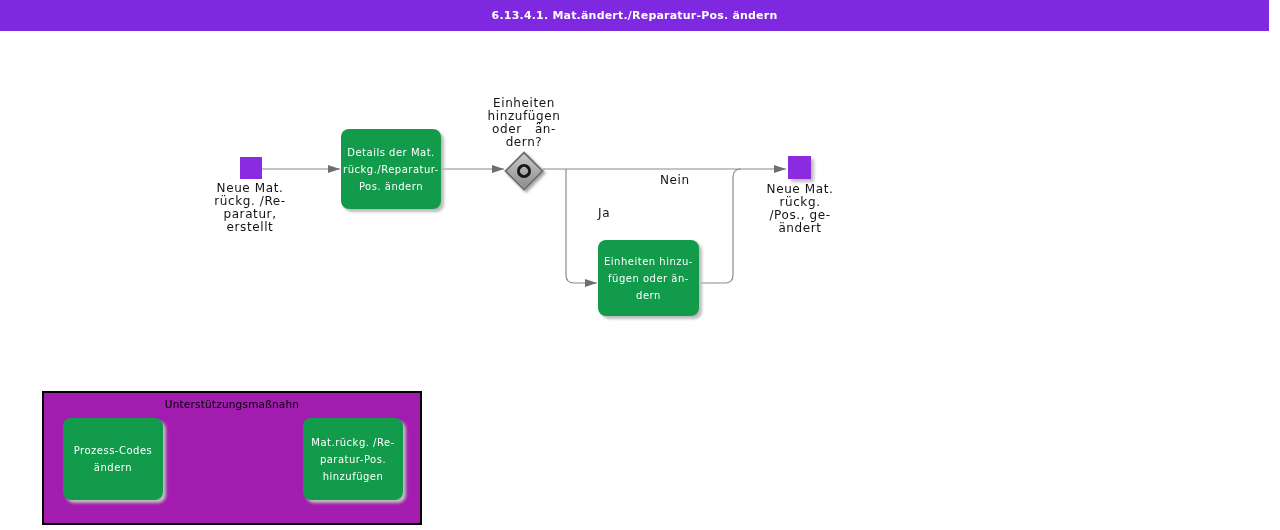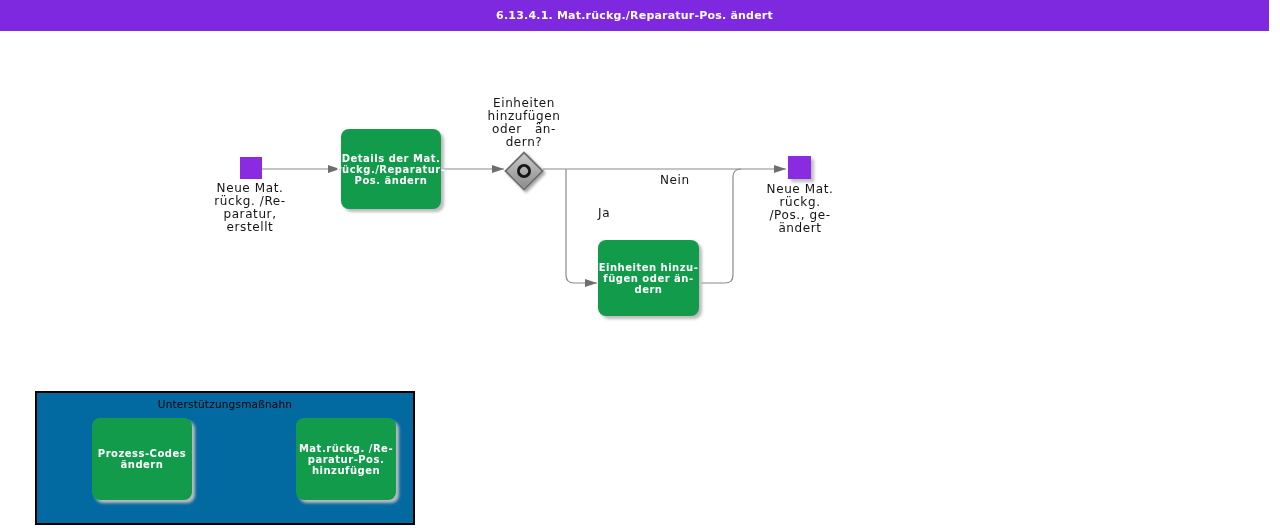--- a/index.html
+++ b/index.html
@@ -11,22 +11,22 @@
     position:absolute; left:0; top:0; width:1269px; height:31px;
     background:#7E29E0; color:#ffffff;
     display:flex; align-items:center; justify-content:center;
     font-size:11px; font-weight:bold; letter-spacing:0.2px;
   }
   .connectors { position:absolute; left:0; top:0; }
   .task {
     position:absolute; background:#129B4B; border-radius:8px;
     box-shadow:3px 3px 3px #bcbcbc; color:#ffffff;
     display:flex; align-items:center; justify-content:center;
-    text-align:center; font-size:10px; line-height:11px; letter-spacing:0.5px;
-    white-space:pre-wrap; cursor:pointer;font-weight:bold;
+    text-align:center; font-size:10px; line-height:17px; letter-spacing:0.5px;
+    white-space:pre-wrap; cursor:pointer;
   }
   #task-change-details { left:341px; top:129px; width:100px; height:80px; }
   #task-add-units     { left:598px; top:240px; width:101px; height:76px; }
   .event { position:absolute; width:22px; height:22px; background:#8A2BE2; cursor:pointer; }
   #start-event { left:240px; top:157px; }
   #end-event   { left:788px; top:156px; width:23px; height:23px; box-shadow:3px 3px 3px #bcbcbc; }
   .flow-label {
     position:absolute; color:#141414; font-size:12px; line-height:13px;
     letter-spacing:0.6px; text-align:center; white-space:pre-wrap;
   }
@@ -40,39 +40,39 @@
     transform:rotate(45deg);
     background:linear-gradient(135deg,#c9c9c9 0%,#8d8d8d 100%);
     border:2px solid #6e6e6e; box-shadow:3px 0 3px rgba(0,0,0,0.35);
     display:flex; align-items:center; justify-content:center;
   }
   .diamond .ring {
     width:8px; height:8px; border:3.5px solid #161616; border-radius:50%;
     background:transparent;
   }
   .legend {
-    position:absolute; left:35px; top:391px; width:380px; height:134px;
-    border:2px solid #000000; box-sizing:border-box; background:#0369a1;
+    position:absolute; left:42px; top:391px; width:380px; height:134px;
+    border:2px solid #000000; box-sizing:border-box; background:#a21caf;
   }
   .legend-title {
     position:absolute; top:5px; left:0; right:0; text-align:center;
     font-size:10.5px; color:#000000; letter-spacing:0.2px;
   }
   .legend .task { width:100px; height:82px; top:25px; }
-  #legend-item-0 { left:19px;margin-left:36px; }
+  #legend-item-0 { left:19px; }
   #legend-item-1 { left:139px; }
   #legend-item-2 { left:259px; }
 </style>
 </head>
 <body>
 
 <div class="canvas">
 
   <div class="titlebar">
-    <span>6.13.4.1. Mat.rückg./Reparatur-Pos. ändert</span>
+    <span>6.13.4.1. Mat.ändert./Reparatur-Pos. ändern</span>
   </div>
 
   <svg class="connectors" width="1280" height="530" viewBox="0 0 1280 530">
     <defs>
       <marker id="arrow" viewBox="0 0 12 8" refX="12" refY="4" markerWidth="12" markerHeight="8" markerUnits="userSpaceOnUse" orient="auto">
         <path d="M0,0 L12,4 L0,8 Z" fill="#6e6e6e"></path>
       </marker>
     </defs>
     <path d="M262,169 L340,169" stroke="#8a8a8a" stroke-width="1.2" fill="none" marker-end="url(#arrow)"></path>
     <path d="M441,169 L504,169" stroke="#8a8a8a" stroke-width="1.2" fill="none" marker-end="url(#arrow)"></path>

